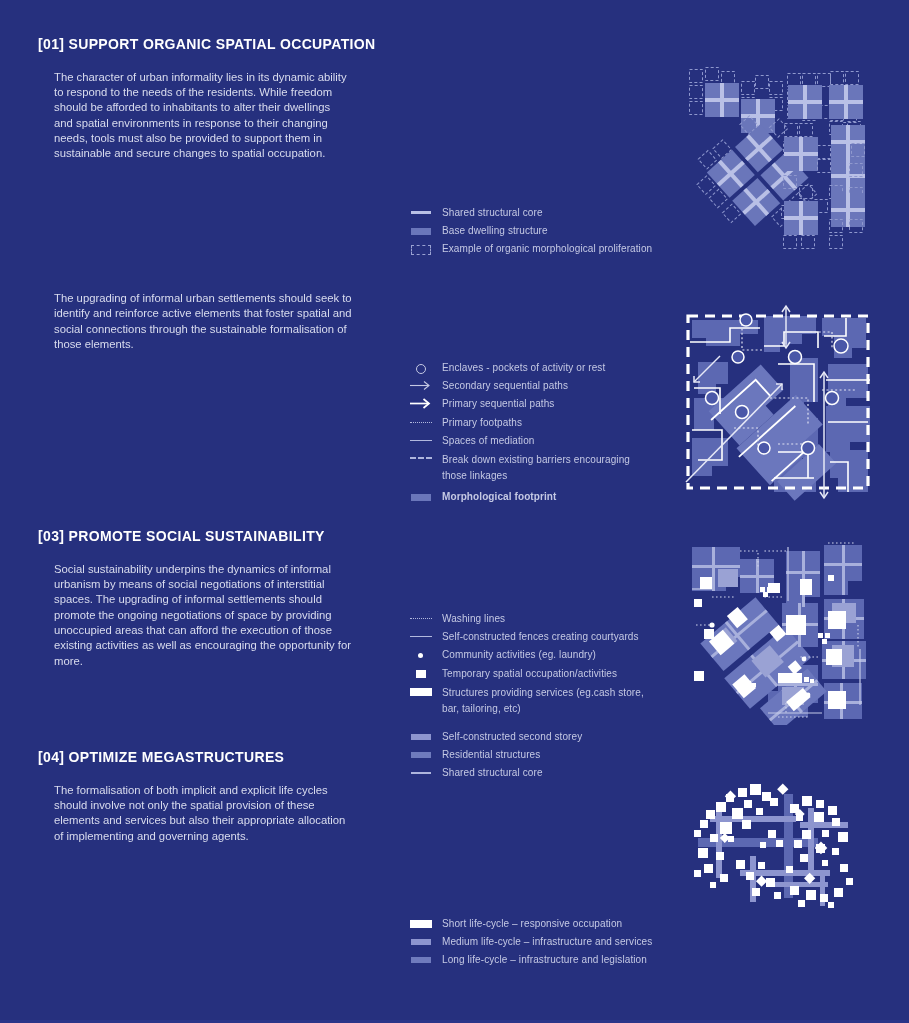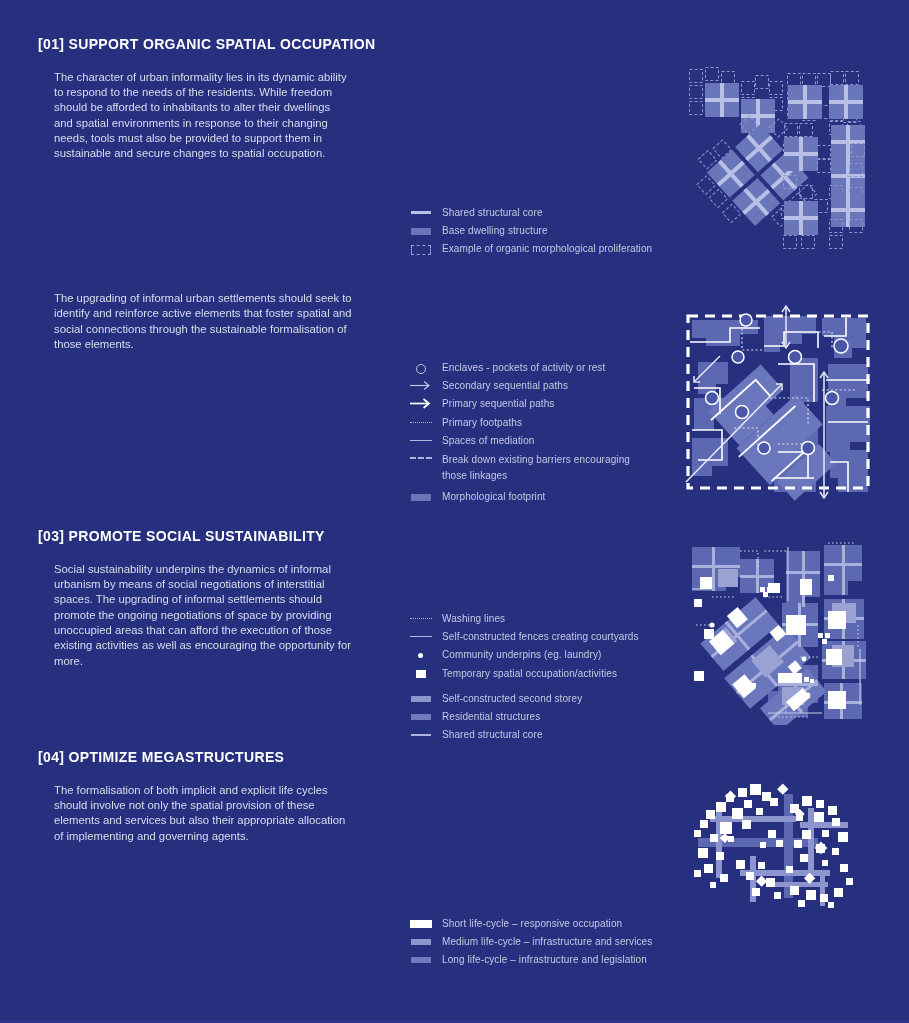--- a/index.html
+++ b/index.html
@@ -227,21 +227,21 @@
             <i class="sw-solid"></i>
           </span>
         <span class="leg-lb">Spaces of mediation</span>
       </div>
       <div class="leg-row">
         <span class="leg-sw">
             <i class="sw-dashline"></i>
           </span>
         <span class="leg-lb wrap" style="max-width:215px;">Break down existing barriers encouraging those linkages</span>
       </div>
-      <div class="leg-row" style="margin-top:0;">
+      <div class="leg-row" style="margin-top:0;font-weight:bold;">
         <span class="leg-sw">
             <i class="sw-rect-peri"></i>
           </span>
         <span class="leg-lb">Morphological footprint</span>
       </div>
     </div>
 
     <div class="diagram" style="left:678px;top:302px;">
       <svg width="200" height="200" viewBox="0 0 200 200" xmlns="http://www.w3.org/2000/svg">
         <g fill="#5c68b2">
@@ -338,27 +338,33 @@
       <div class="leg-row">
         <span class="leg-sw">
             <i class="sw-solid"></i>
           </span>
         <span class="leg-lb">Self-constructed fences creating courtyards</span>
       </div>
       <div class="leg-row">
         <span class="leg-sw">
             <i class="sw-dot-white"></i>
           </span>
-        <span class="leg-lb">Community underpins (eg. laundry)</span>
+        <span class="leg-lb">Community activities (eg. laundry)</span>
       </div>
       <div class="leg-row">
         <span class="leg-sw">
             <i class="sw-sq-white"></i>
           </span>
         <span class="leg-lb">Temporary spatial occupation/activities</span>
+      </div>
+      <div class="leg-row">
+        <span class="leg-sw">
+            <i class="sw-rect-white"></i>
+          </span>
+        <span class="leg-lb wrap" style="max-width:220px;">Structures providing services (eg.cash store, bar, tailoring, etc)</span>
       </div>
       <div class="leg-row" style="margin-top:12px;">
         <span class="leg-sw">
             <i class="sw-rect-violet"></i>
           </span>
         <span class="leg-lb">Self-constructed second storey</span>
       </div>
       <div class="leg-row">
         <span class="leg-sw">
             <i class="sw-rect-peri2"></i>

